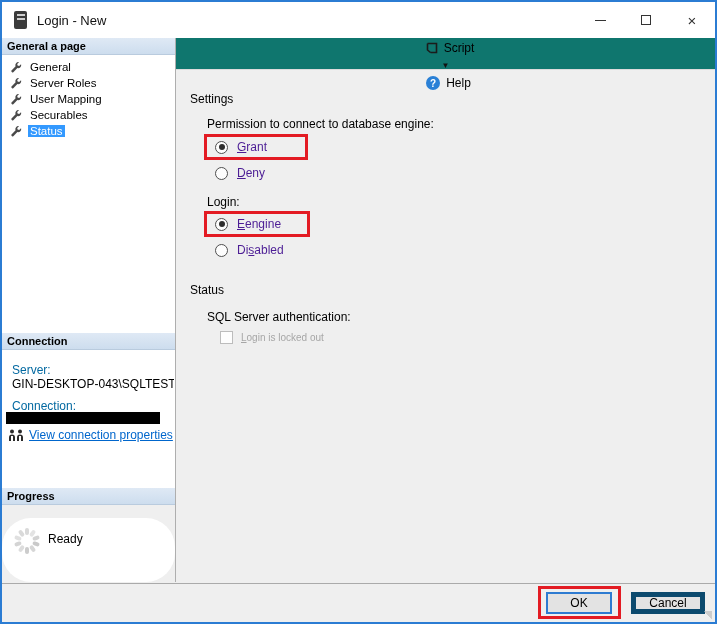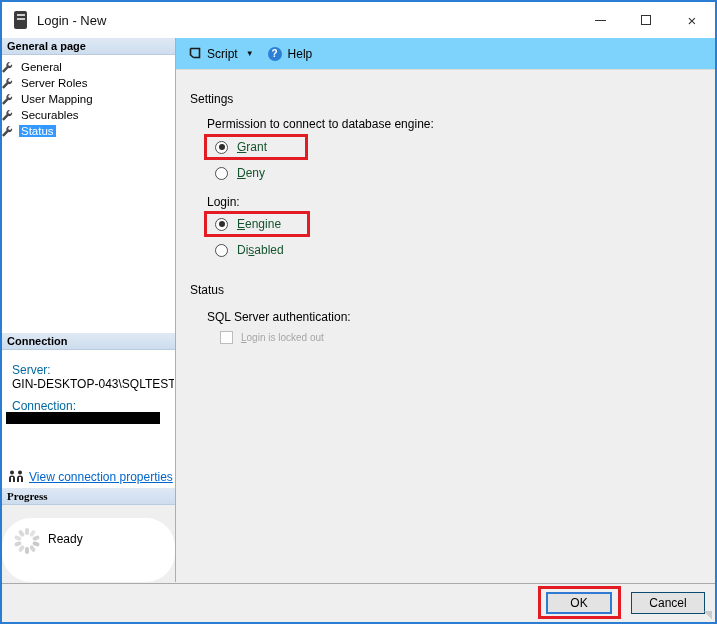--- a/index.html
+++ b/index.html
@@ -22,59 +22,59 @@
   
   .panel-header {
     position:absolute; left:2px; width:173px; height:17px;
     background:linear-gradient(180deg,#dfe9f5 0%,#cdddee 100%);
     border-bottom:1px solid #b9cbde;
     font-size:11px; font-weight:bold; color:#000; padding:2px 0 0 5px;
   }
   .panel-body { position:absolute; left:2px; width:173px; background:#ffffff; }
   #hdr-select { top:38px; } #body-select { top:55px; height:278px; }
   #hdr-conn { top:333px; } #body-conn { top:350px; height:151px; }
-  #hdr-prog { top:488px;font-family:Liberation Serif, serif; } #body-prog { top:518px; height:64px;border-radius:29px; }
+  #hdr-prog { top:488px; } #body-prog { top:518px; height:64px;border-radius:29px; }
   .v-divider { position:absolute; left:175px; top:38px; width:1px; height:544px; background:#aeaeae; }
   .page-list { padding-top:4px; }
-  .page-item { display:flex; align-items:center; height:16px; font-size:11.5px; color:#000; cursor:default; }
+  .page-item { display:flex; align-items:center; height:16px; padding-left:9px; font-size:11.5px; color:#000; cursor:default; }
   .page-item .lbl { margin-left:6px; padding:0 2px; white-space:nowrap; }
   .page-item.selected .lbl { background:#3399ff; color:#ffffff; }
   .wrench { flex:0 0 auto; }
   
   .conn-label { position:absolute; left:10px; font-size:12px; color:#0369a1; }
   .conn-value { position:absolute; left:10px; font-size:12px; color:#000; white-space:nowrap; overflow:hidden; width:162px;text-align:center; }
   .redacted-bar { position:absolute; left:4px; top:62px; width:154px; height:12px; background:#000; }
-  .link-row { position:absolute; left:6px; top:78px; display:flex; align-items:flex-start; width:168px; overflow:hidden;margin-top:42px; }
+  .link-row { position:absolute; left:6px; top:78px; display:flex; align-items:flex-end; width:168px; overflow:hidden; }
   .conn-link { font-size:12px; color:#0066cc; text-decoration:underline; white-space:nowrap; margin-left:4px; cursor:pointer; }
   
   .spinner { position:absolute; left:11px; top:9px; }
   .ready-text { position:absolute; left:46px; top:14px; font-size:12px; color:#000; }
   
-  .toolbar { position:absolute; left:176px; top:38px; right:2px; height:32px; background:#7dd3fc; border-bottom:1px solid #dcdcdc; display:flex; align-items:center; }
+  .toolbar { position:absolute; left:176px; top:38px; right:2px; height:32px; background:#0f766e; border-bottom:1px solid #dcdcdc; display:flex; align-items:center;flex-direction:column; }
   .tool-btn { display:flex; align-items:center; gap:6px; font-size:12px; color:#000; padding:3px 4px; cursor:default; }
   .tool-btn.script { margin-left:8px; }
   .dd-arrow { font-size:8px; color:#111; padding:3px 4px; cursor:default; }
   .help-circle { width:14px; height:14px; border-radius:50%; background:#2a80d6; color:#fff; font-size:10px; font-weight:bold; display:flex; align-items:center; justify-content:center; }
   .main-label { position:absolute; font-size:12px; color:#000; white-space:nowrap; }
   
   .opt-row { display:flex; align-items:center; white-space:nowrap; }
   .radio { width:13px; height:13px; border-radius:50%; border:1px solid #4f4f4f; background:#fdfdfd; position:relative; flex:0 0 auto; }
   .radio.checked::after { content:""; position:absolute; left:2.5px; top:2.5px; width:6px; height:6px; border-radius:50%; background:#2e2e2e; }
-  .opt-row .opt-label { margin-left:9px; font-size:12px; color:#14532d; }
+  .opt-row .opt-label { margin-left:9px; font-size:12px; color:#4c1d95; }
   .accel { text-decoration:underline; }
   .red-box { position:absolute; border:3px solid #e31b23; background:transparent; display:flex; align-items:center; padding:3px 8px; }
   .plain-row { position:absolute; }
   .checkbox { width:13px; height:13px; border:1px solid #bcbcbc; background:#fdfdfd; flex:0 0 auto; }
   .disabled-label { margin-left:8px; font-size:10px; color:#a6a6a6; }
   
   .footer { position:absolute; left:2px; right:2px; bottom:2px; height:39px; background:#efefef; border-top:1px solid #aaaaaa; }
   .btn { position:absolute; height:22px; background:#e3e3e3; font-size:12px; color:#000; display:flex; align-items:center; justify-content:center; cursor:default; }
   .ok-red-box { position:absolute; left:538px; top:586px; width:83px; height:33px; border:3px solid #e31b23; }
   .ok-btn { left:546px; top:592px; width:66px; border:2px solid #2e7bd1; }
-  .cancel-btn { left:631px; top:592px; width:74px; border:1px solid #0c4a6e; }
+  .cancel-btn { left:631px; top:592px; width:74px; border:5px solid #0c4a6e; }
   .resize-grip { position:absolute; right:5px; bottom:5px; width:8px; height:8px;
     background:
       linear-gradient(45deg, transparent 0 50%, #b5b5b5 50% 100%);
     opacity:.6;
   }
 </style>
 </head>
 <body>
 
 <div id="window">

